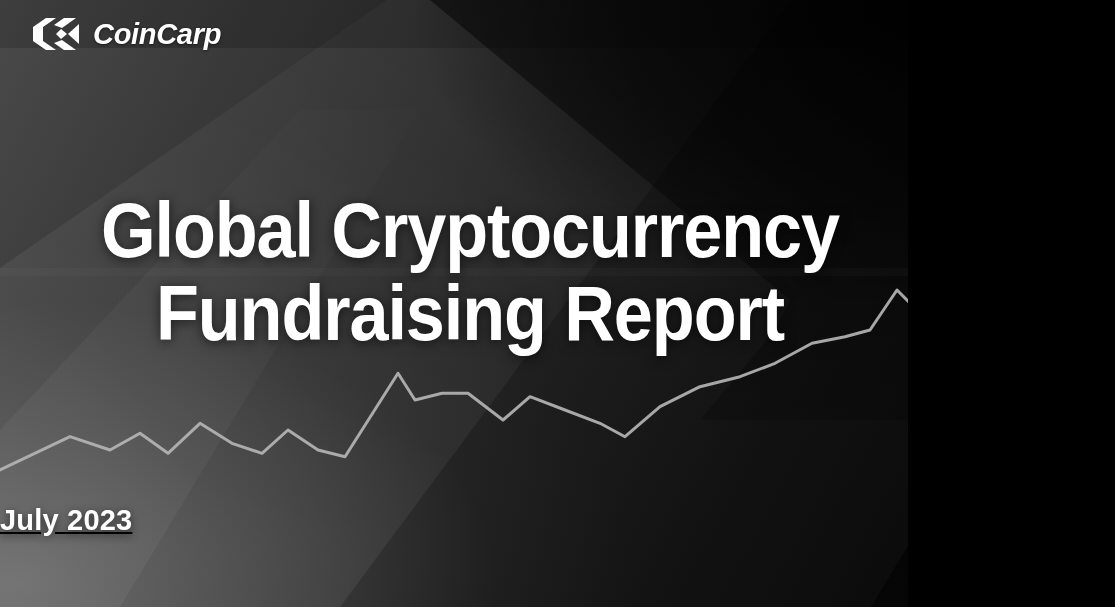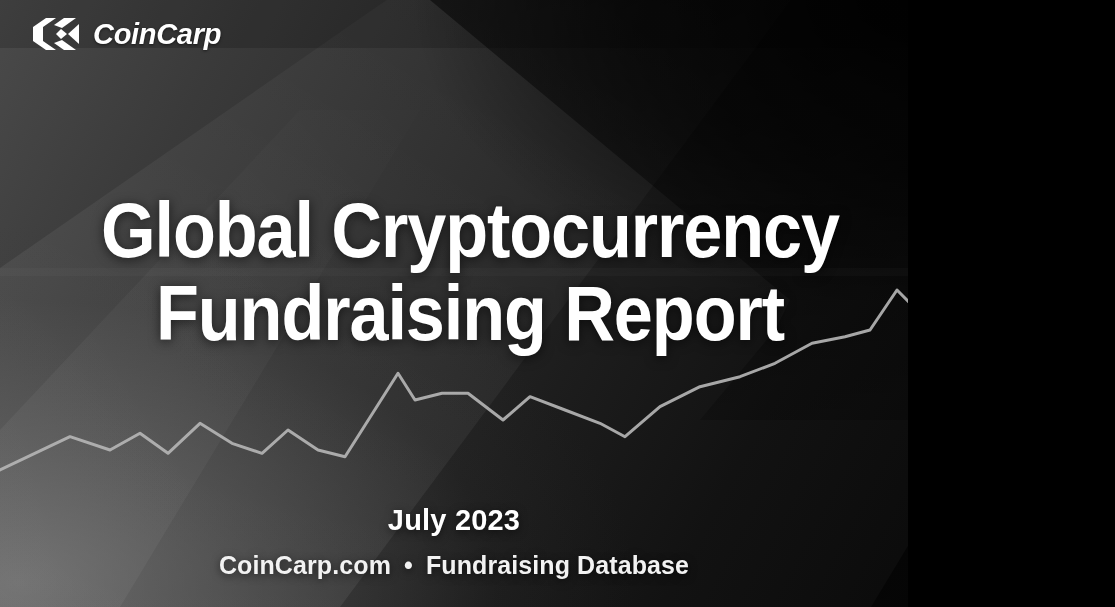--- a/index.html
+++ b/index.html
@@ -72,21 +72,21 @@
     transform:scaleX(0.9);
     transform-origin:center;
     white-space:nowrap;
     text-shadow:0 2px 12px rgba(0,0,0,0.6);
   }
   #title-line-2 { margin-top:8px; }
 
   #footer-group {
     position:absolute;
     left:0; right:0; top:502px;
-    text-align:center;
+    text-decoration:underline;
   }
   #report-date {
     color:#ffffff;
     font-size:29px;
     font-weight:bold;
     letter-spacing:0.2px;
     line-height:1.25;
     text-shadow:0 2px 8px rgba(0,0,0,0.6);
   }
   #report-source {
@@ -176,22 +176,17 @@
 
   <div id="content">
 
     <div id="title-group">
       <div class="title-line" id="title-line-1">Global Cryptocurrency</div>
       <div class="title-line" id="title-line-2">Fundraising Report</div>
     </div>
 
     <div id="footer-group">
       <div id="report-date">July 2023</div>
-      <div id="report-source">
-        <span>CoinCarp.com</span>
-        <span class="sep">•</span>
-        <span>Fundraising Database</span>
-      </div>
     </div>
 
   </div>
 
 </div>
 
 </body></html>

